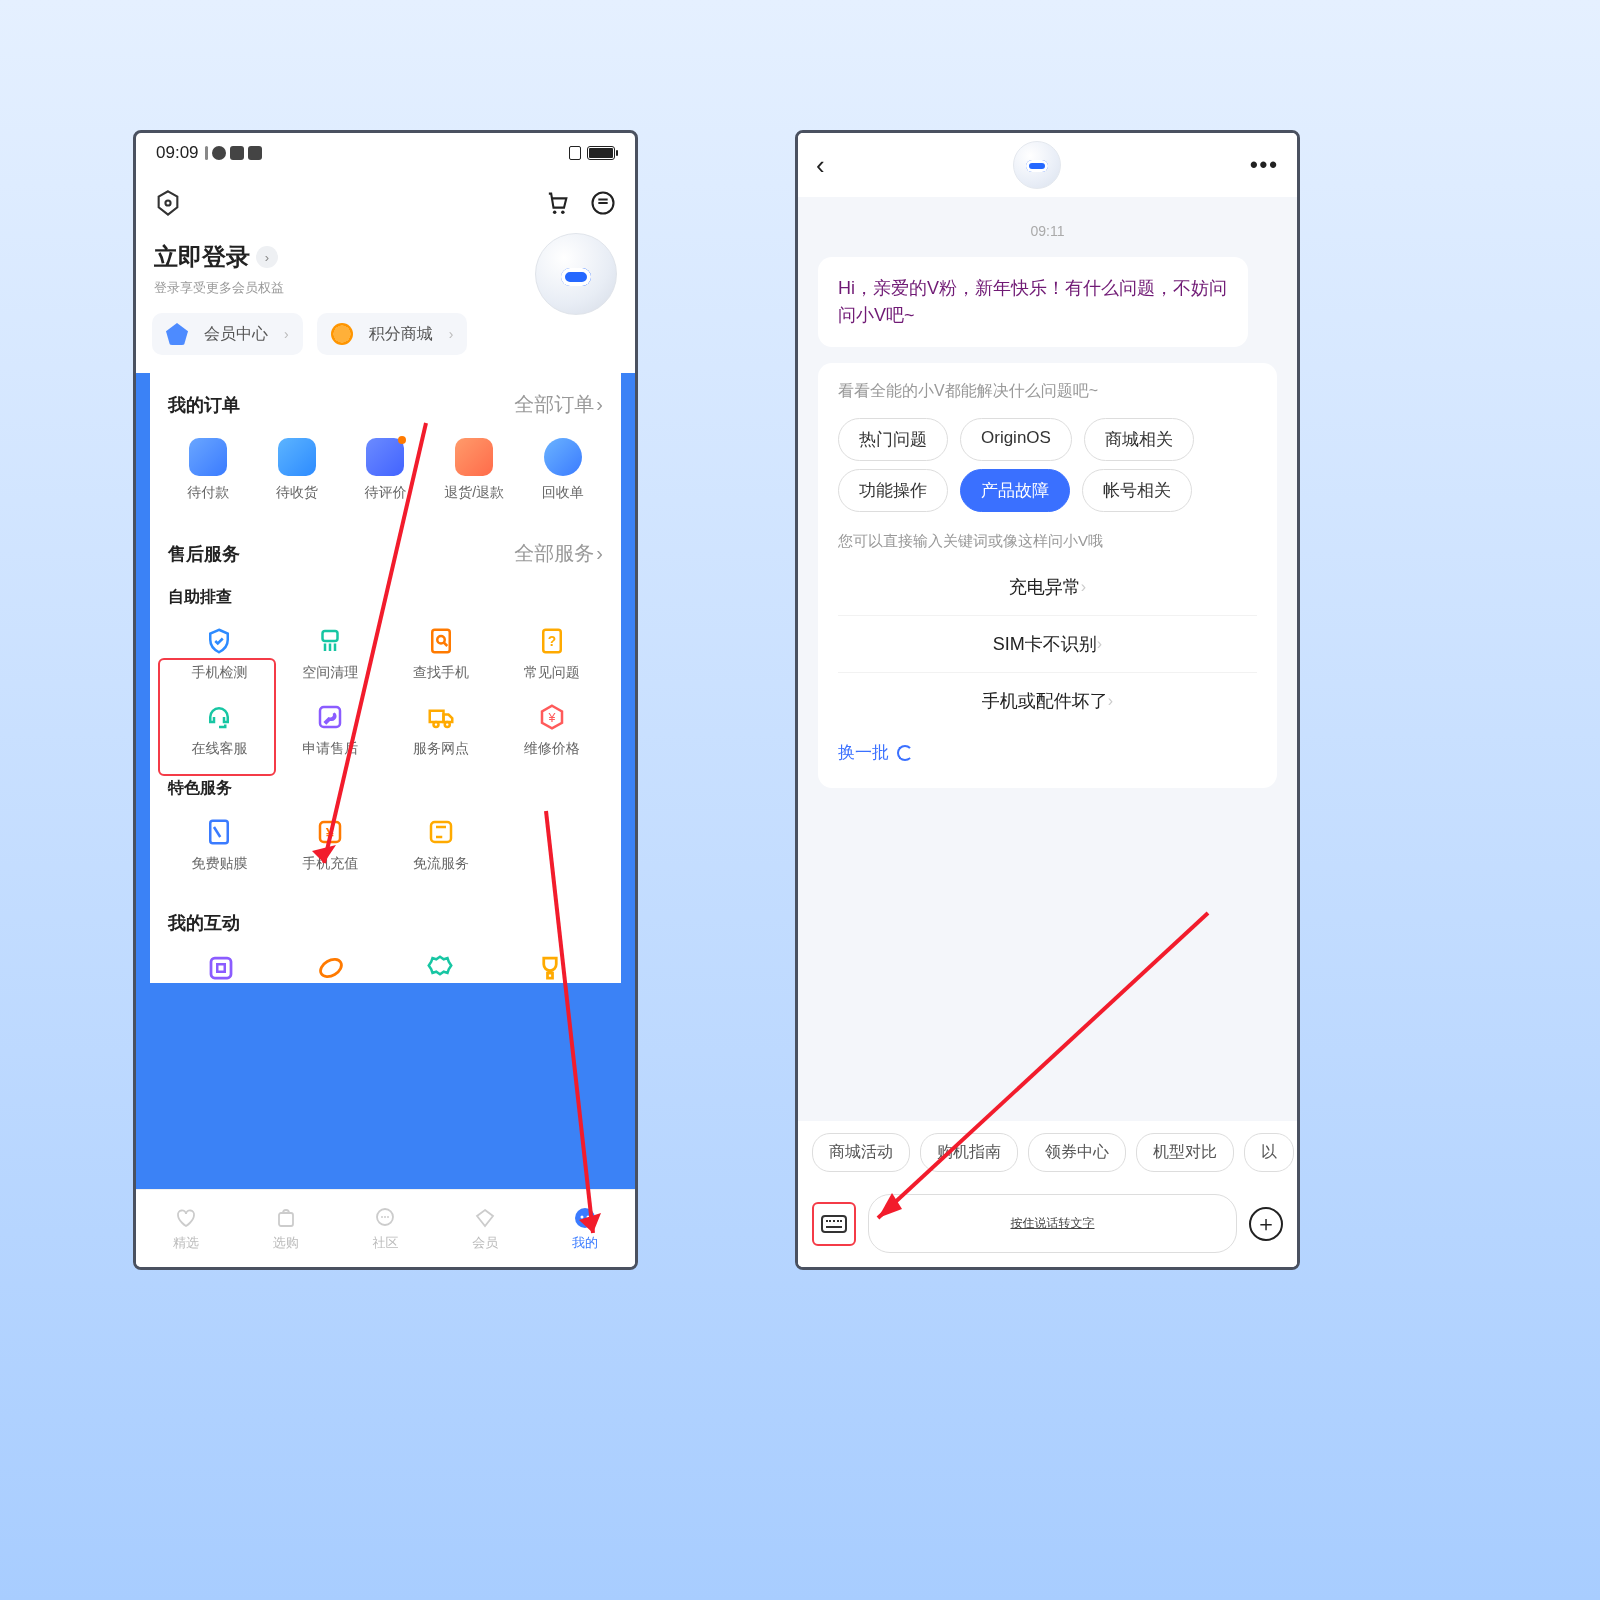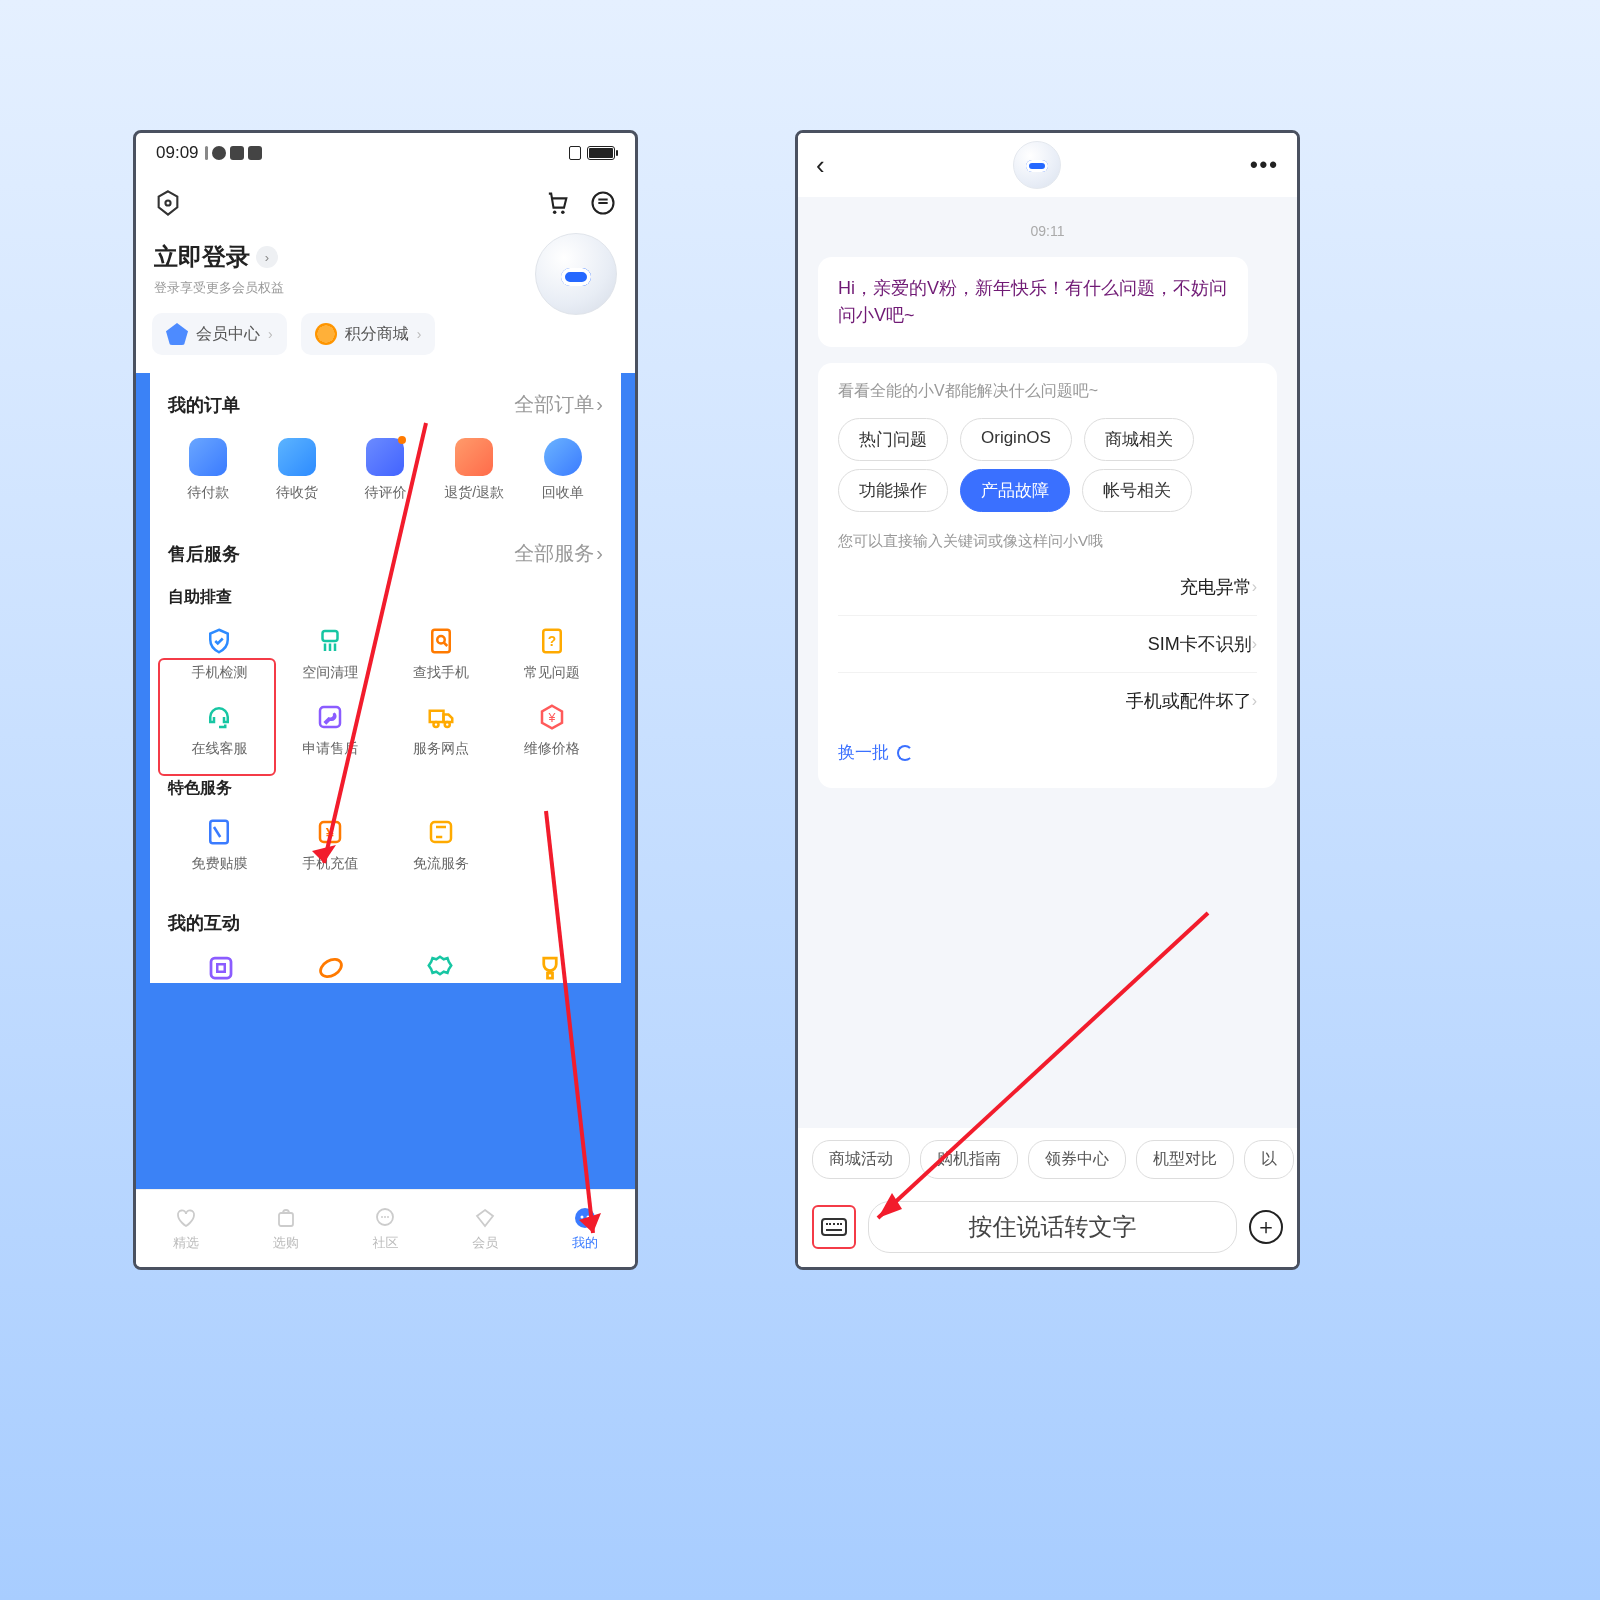--- a/index.html
+++ b/index.html
@@ -47,21 +47,21 @@
   .login-row { display:flex; align-items:center; gap:6px;}
   .login-title { font-size:24px; font-weight:700; color:#222;}
   .chev-badge { width:22px; height:22px; border-radius:11px; background:#eef0f3; display:flex; align-items:center; justify-content:center; font-size:13px; color:#888;}
   .login-sub { font-size:13px; color:#999; margin-top:6px;}
   .avatar-big { position:absolute; right:18px; top:0; width:82px; height:82px; border-radius:50%;
     background: radial-gradient(circle at 35% 30%, #fff 0%, #e8edf5 60%, #d5dbe6 100%);
     border:1px solid #e0e4ea; display:flex; align-items:center; justify-content:center;}
   .avatar-big::before{content:'';width:30px;height:18px;background:#2568FF;border-radius:10px;position:absolute;top:34px;box-shadow:inset 0 0 0 4px #fff, inset -10px 0 0 -4px #2568FF;}
 
   .chips-row { background:#fff; padding:0 16px 18px; display:flex; gap:14px;}
-  .chip { background:#F4F6FA; border-radius:10px; padding:10px 14px; display:flex; align-items:center; gap:8px; font-size:16px; color:#555;}
+  .chip { background:#F4F6FA; border-radius:10px; padding:10px 14px; display:flex; align-items:center; gap:16px; font-size:16px; color:#555;}
   .chip .ci { width:22px; height:22px; border-radius:6px; }
   .ci.blue{background:#4D8BFF;clip-path:polygon(50% 0,100% 38%,82% 100%,18% 100%,0 38%);}
   .ci.orange{width:22px;height:22px;border-radius:50%;background:radial-gradient(circle,#FFB039 55%,#FF9500 56%);}
   .chip .chev{color:#bbb;font-size:14px;}
 
   .section { background:#fff; margin:12px 14px 0; border-radius:14px; padding:16px 14px 8px; position:relative;}
   .sec-head { display:flex; justify-content:space-between; align-items:center; font-size:18px; font-weight:700; color:#222; padding:0 4px 14px;}
   .sec-link { font-size:20px; color:#999; font-weight:400; display:flex; align-items:center; gap:2px;}
 
   .icon-grid { display:flex; flex-wrap:wrap; }
@@ -90,34 +90,34 @@
 
   .chat-area{flex:1;padding:14px 20px;overflow:hidden;}
   .time-lbl{text-align:center;font-size:14px;color:#aaa;margin:12px 0 18px;}
   .bubble{background:#fff;border-radius:14px;padding:18px 20px;font-size:18px;color:#701a75;line-height:1.5;margin-bottom:16px;max-width:430px;}
   .card{background:#fff;border-radius:14px;padding:18px 20px 20px;}
   .card-hint{font-size:16px;color:#999;margin-bottom:16px;}
   .pill-row{display:flex;flex-wrap:wrap;gap:12px;margin-bottom:8px;}
   .pill{border:1px solid #ddd;border-radius:22px;padding:9px 20px;font-size:17px;color:#333;}
   .pill.active{background:#3A70FF;border-color:#3A70FF;color:#fff;}
   .card-hint2{font-size:15px;color:#999;margin:20px 0 8px;}
-  .q-item{display:flex;justify-content:flex-end;align-items:center;padding:16px 0;font-size:18px;color:#222;}
+  .q-item{display:flex;justify-content:center;align-items:center;padding:16px 0;font-size:18px;color:#222;}
   .q-item+.q-item{border-top:1px solid #f2f2f2;}
   .q-chev{color:#ccc;font-size:16px;}
   .refresh{color:#3A70FF;font-size:17px;padding:12px 0 4px;display:flex;align-items:center;gap:8px;}
   .refresh-icon{width:16px;height:16px;border:2px solid #3A70FF;border-radius:50%;border-right-color:transparent;}
 
   .sugg-row{background:#fff;padding:12px 14px;display:flex;gap:10px;overflow:hidden;white-space:nowrap;}
   .sugg{border:1px solid #ddd;border-radius:18px;padding:8px 16px;font-size:16px;color:#555;flex-shrink:0;}
 
   .input-bar{background:#fff;padding:10px 14px 14px;display:flex;align-items:center;gap:12px;}
   .kb-btn{width:44px;height:44px;border:2.5px solid #F43B47;border-radius:6px;display:flex;align-items:center;justify-content:center;}
   .kb-inner{width:26px;height:18px;border:2px solid #333;border-radius:4px;position:relative;}
   .kb-inner::after{content:'';position:absolute;inset:3px;border-top:2px dotted #333; border-bottom:2px solid #333;}
-  .voice-input{flex:1;height:52px;border:1px solid #ddd;border-radius:22px;display:flex;align-items:center;justify-content:center;font-size:24px;color:#444;}
+  .voice-input{flex:1;height:59px;border:1px solid #ddd;border-radius:22px;display:flex;align-items:center;justify-content:center;font-size:12px;color:#444;text-decoration:underline;}
   .plus-btn{width:34px;height:34px;border:2px solid #222;border-radius:50%;display:flex;align-items:center;justify-content:center;font-size:22px;color:#222;}
 
   
   .arrow{position:absolute;pointer-events:none;}
   svg.arrow line, svg.arrow path{stroke:#F21C2C;stroke-width:4;fill:none;}
   svg.arrow polygon{fill:#F21C2C;}
 
   
   .oi{width:38px;height:38px;border-radius:10px;}
   .oi-pay{background:linear-gradient(135deg,#6AA6FF,#3A7BFF);}

